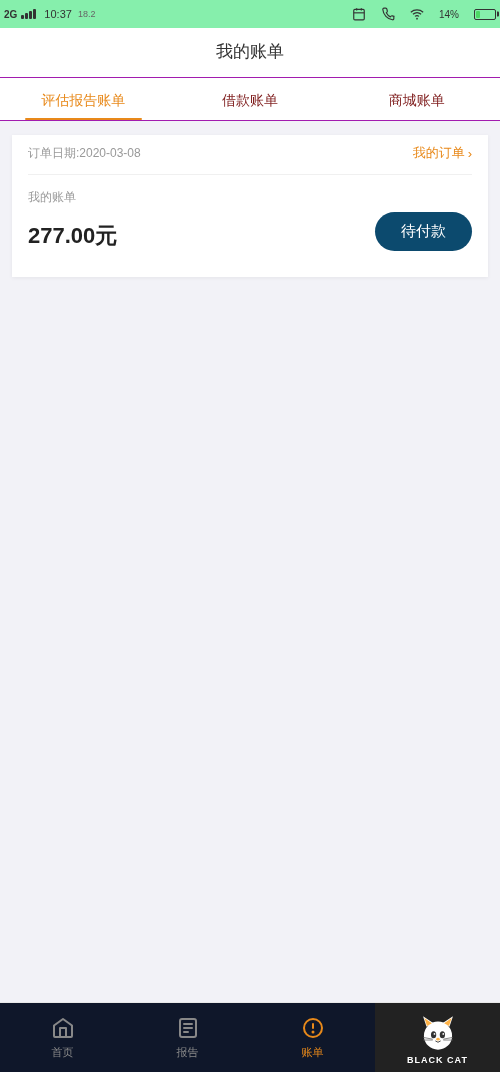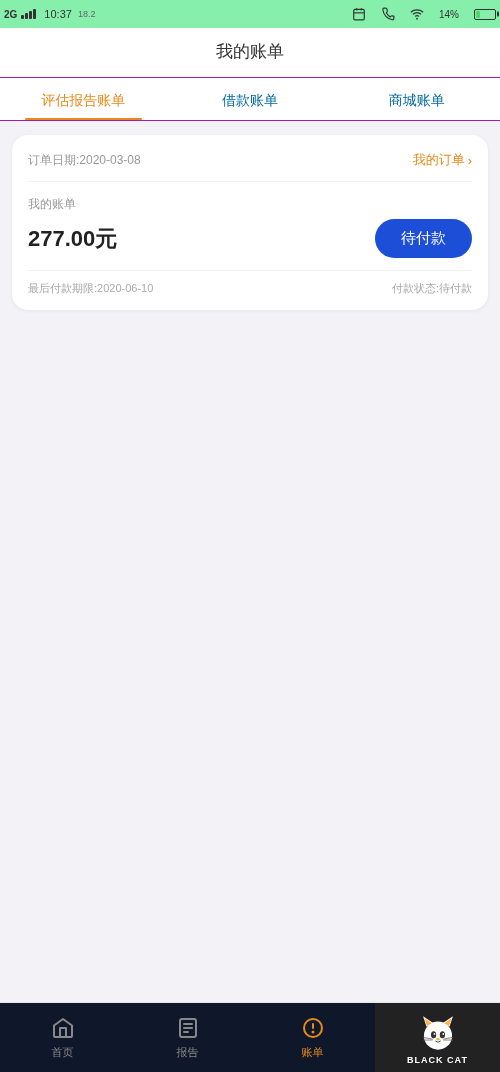--- a/index.html
+++ b/index.html
@@ -54,21 +54,21 @@
       background: #fff;
       display: flex;
       border-bottom: 1px solid #a21caf;
       padding: 0 0;
     }
     .tab {
       flex: 1;
       text-align: center;
       padding: 14px 0 10px;
       font-size: 14px;
-      color: #0369a1;
+      color: #7f1d1d;
       position: relative;
       cursor: pointer;
     }
     .tab.active {
       color: #e8891a;
       font-weight: 500;
     }
     .tab.active::after {
       content: '';
       position: absolute;
@@ -82,22 +82,22 @@
 
     
     .main {
       padding: 14px 12px;
       flex: 1;
     }
 
     
     .card {
       background: #fff;
-      border-radius: 16px;
-      padding: 16px 16px 14px;
+      border-radius: 0;
+      padding: 9px 16px 14px;
       box-shadow: 0 1px 4px rgba(0,0,0,0.06);
     }
 
     .card-header {
       display: flex;
       justify-content: space-between;
       align-items: center;
       padding-bottom: 12px;
       border-bottom: 1px solid #f0f0f0;
     }
@@ -121,30 +121,30 @@
     .card-body {
       padding: 14px 0 12px;
     }
     .order-amount-label {
       font-size: 12px;
       color: #999;
       margin-bottom: 6px;
     }
     .order-amount-row {
       display: flex;
-      align-items: center;
+      align-items: flex-end;
       justify-content: space-between;
     }
     .order-amount-value {
       font-size: 22px;
       font-weight: bold;
       color: #222;
     }
     .pay-btn {
-      background: #1d4ed8;
+      background: #0c4a6e;
       color: #fff;
       border: none;
       border-radius: 22px;
       padding: 10px 26px;
       font-size: 15px;
       cursor: pointer;
       font-family: inherit;
     }
 
     .card-footer {
@@ -293,24 +293,20 @@
     </div>
 
     <div class="card-body">
       <div class="order-amount-label">我的账单</div>
       <div class="order-amount-row">
         <span class="order-amount-value">277.00元</span>
         <button class="pay-btn">待付款</button>
       </div>
     </div>
 
-    <div class="card-footer">
-      <span class="due-date">最后付款期限:2020-06-10</span>
-      <span class="pay-status">付款状态:待付款</span>
-    </div>
 
   </div>
 </div>
 
 <div class="bottom-nav">
 
   <div class="nav-item">
     <div class="nav-icon icon-home">
       <svg viewBox="0 0 24 24" fill="none" stroke="#888" stroke-width="2" stroke-linecap="round" stroke-linejoin="round">
         <path d="M3 9.5L12 3l9 6.5V20a1 1 0 01-1 1H4a1 1 0 01-1-1V9.5z"></path>

